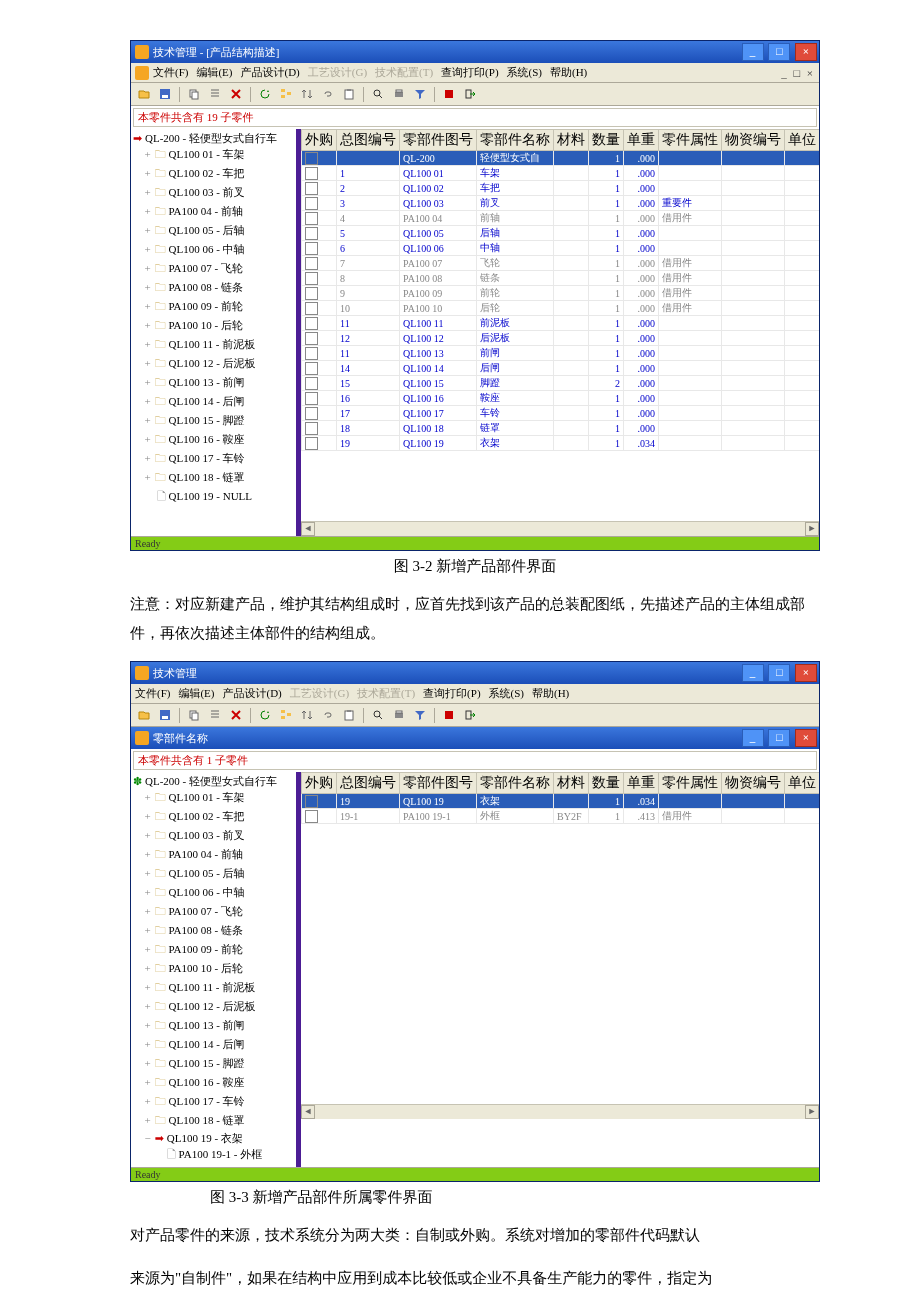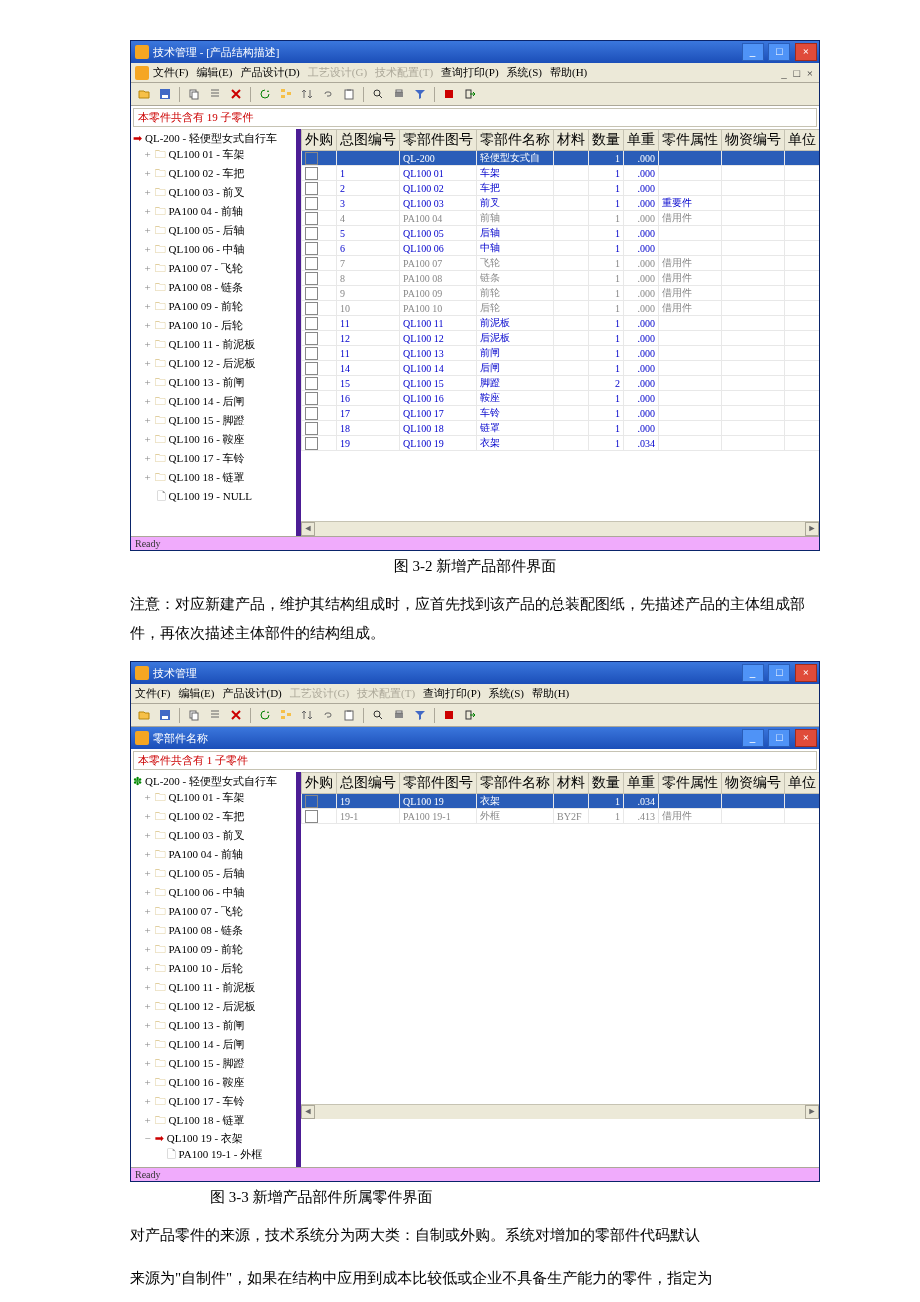--- a/index.html
+++ b/index.html
@@ -36,21 +36,21 @@
 .grid td{border:1px solid #e8e8e8;padding:0 3px;font-size:10px;white-space:nowrap}
 .grid .blue{color:#0000cc}
 .grid .gray{color:#888}
 .grid .hl td{background:#2a5db8;color:#fff}
 .grid .hl .blue{color:#fff}
 .grid .cb{width:11px;height:11px;border:1px solid #888;display:inline-block;vertical-align:middle}
 .scroll{height:14px;background:#ece9d8;border-top:1px solid #c6c3b3;position:relative;font-size:9px}
 .scroll .ar{position:absolute;top:0;width:14px;height:14px;background:#ece9d8;border:1px solid #aca899;box-sizing:border-box;text-align:center;line-height:11px;color:#666}
 .scroll .arl{left:0}
 .scroll .arr2{right:0}
-.status{background:#f0abfc;border-top:1px solid #aca899;font-size:10px;padding:1px 4px;color:#333}
+.status{background:#84cc16;border-top:1px solid #aca899;font-size:10px;padding:1px 4px;color:#333}
 .caption{text-align:center;font-size:15px;margin:6px 0 2px}
 .body-text{font-size:15px;line-height:1.9;margin:14px 0}
 .section-head{font-size:15px;margin:2px 0}
 .num{text-align:right}
 </style>
 </head>
 <body>
 
 <div class="page">
 

